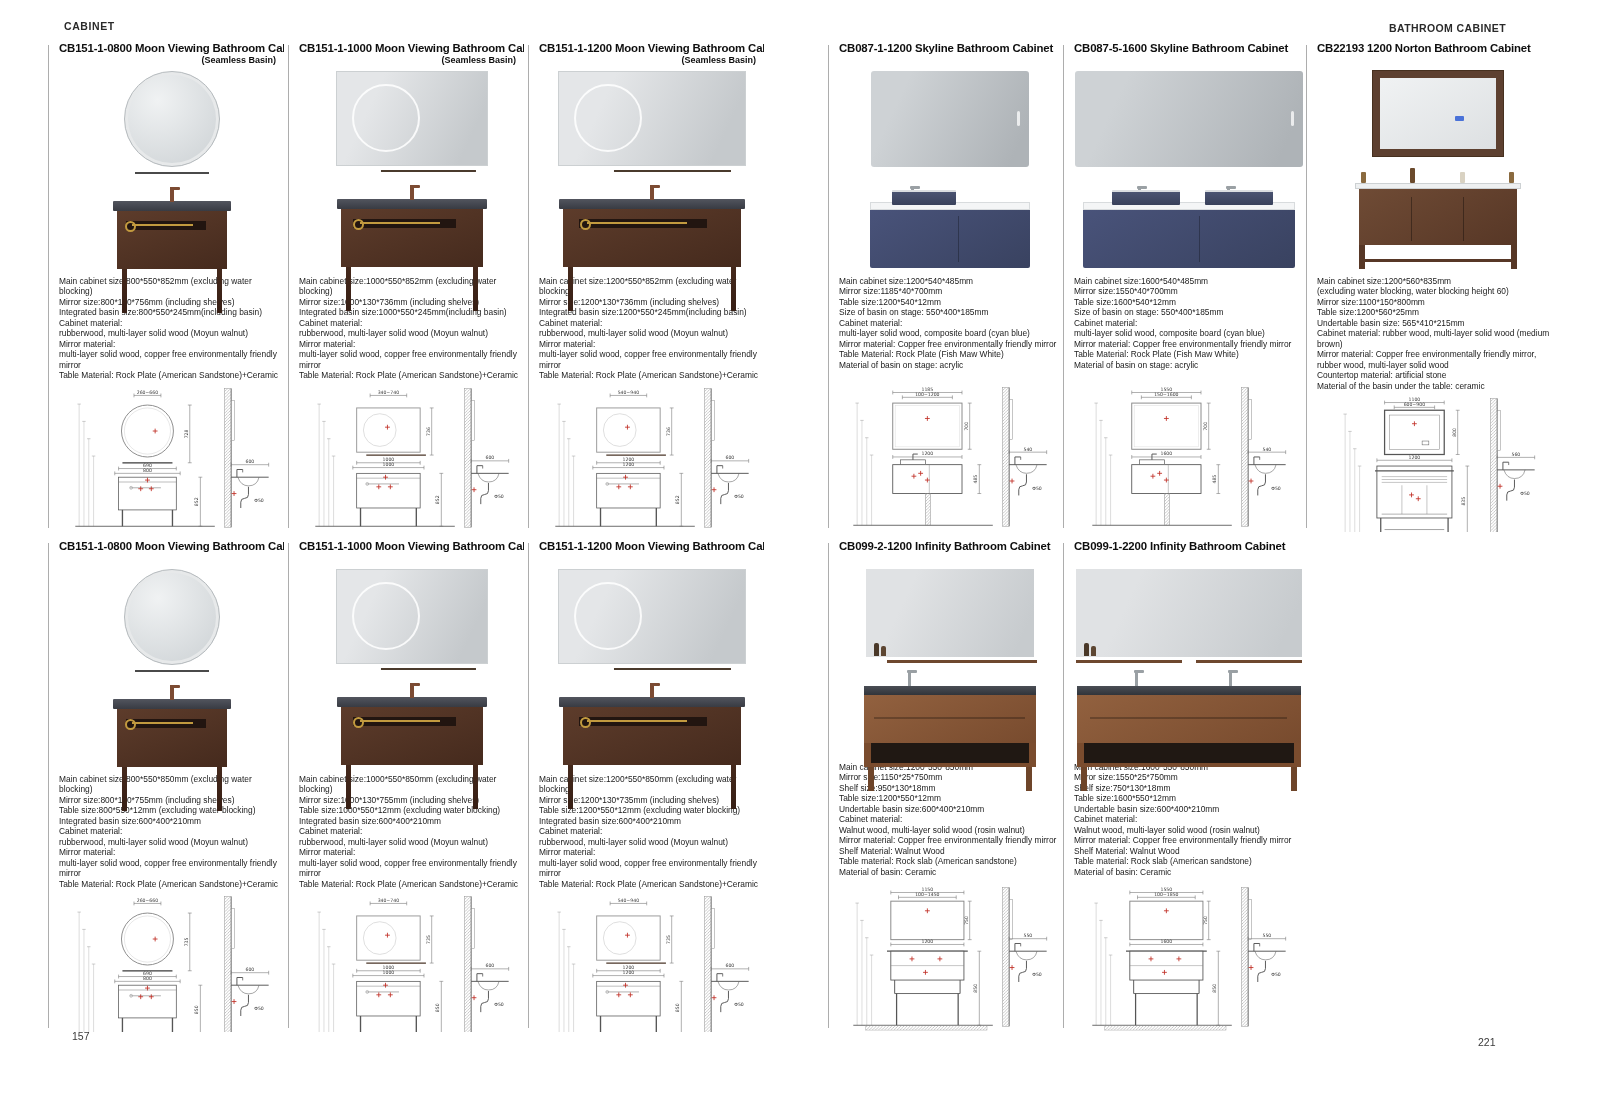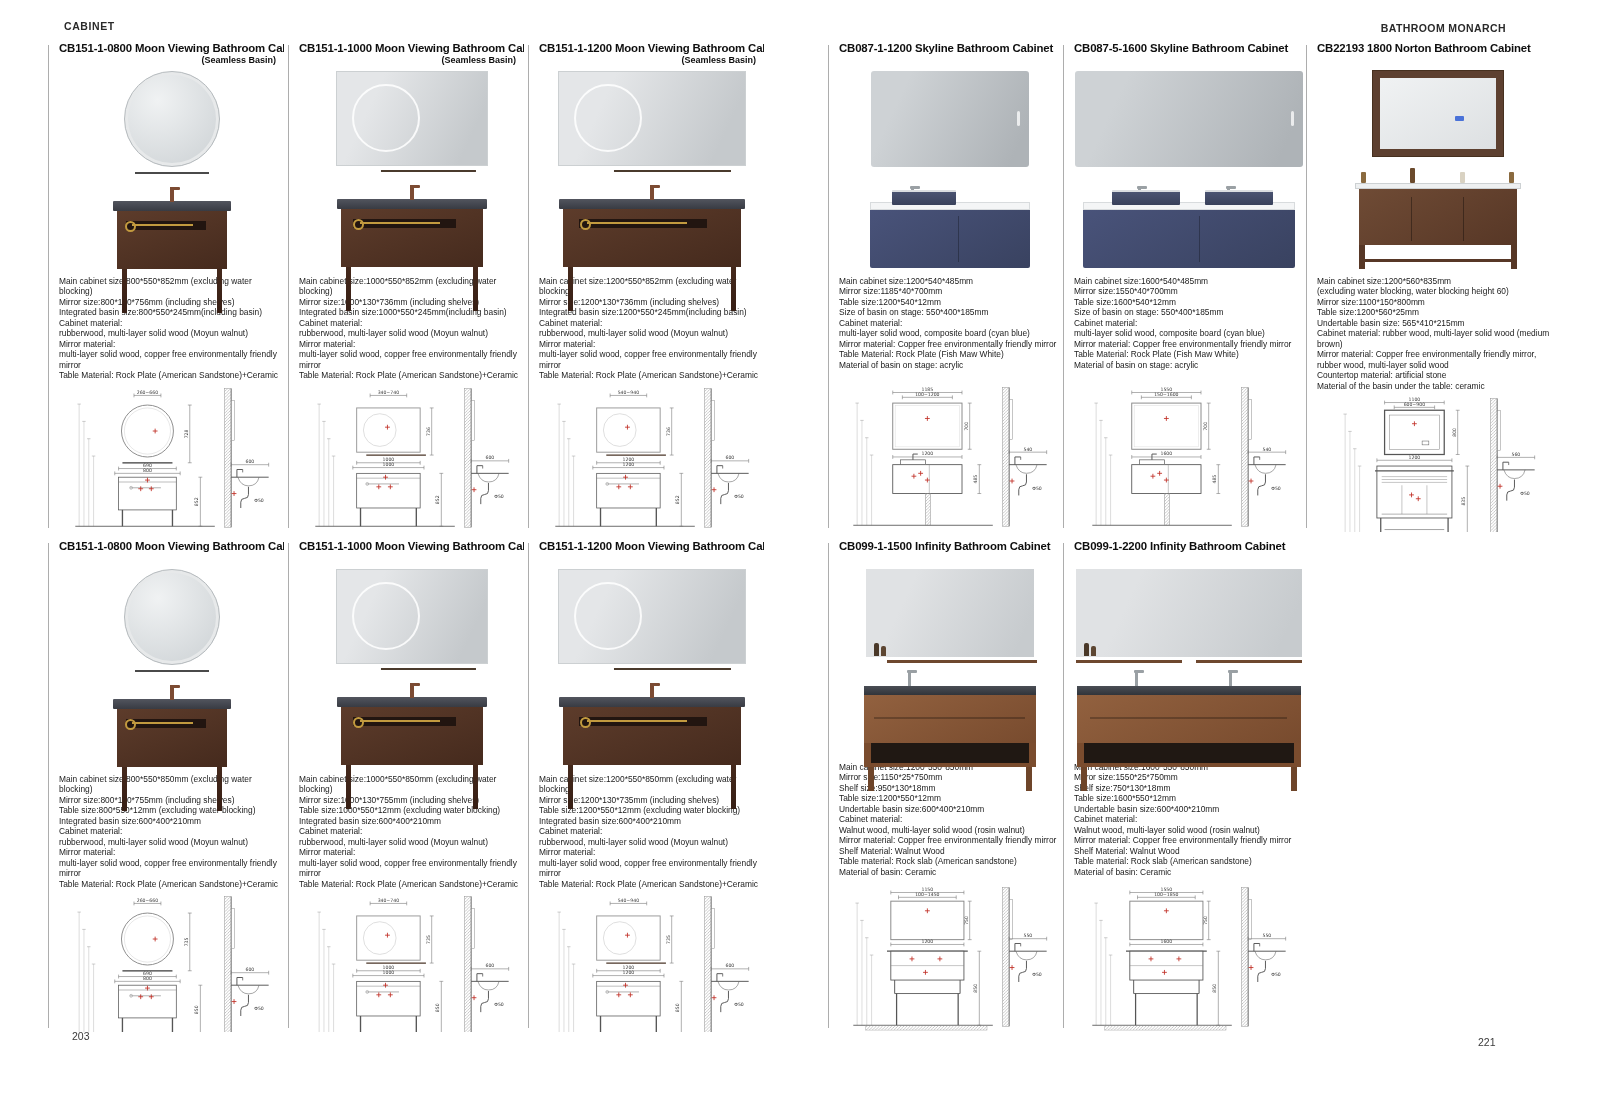--- a/index.html
+++ b/index.html
@@ -102,22 +102,22 @@
 
 <svg width="0" height="0" style="position:absolute">
   <defs>
     <pattern id="hatch" width="3.2" height="3.2" patternUnits="userSpaceOnUse">
       <path d="M0 3.2 L3.2 0" stroke="#9a9a9a" stroke-width="0.55"></path>
     </pattern>
   </defs>
 </svg>
 
 <div class="hdr hdr-left">CABINET</div>
-<div class="hdr hdr-right">BATHROOM MONARCH</div>
-<div class="pagenum pg-left">203</div>
+<div class="hdr hdr-right">BATHROOM CABINET</div>
+<div class="pagenum pg-left">157</div>
 <div class="pagenum pg-right">221</div>
 
 <section class="cell" style="left:48px;top:42px;width:236px;height:490px">
   <div class="title">CB151-1-0800 Moon Viewing Bathroom Cabinet</div>
   <div class="subtitle">(Seamless Basin)</div>
   <div class="photo">
     <div class="mwrap">
       <div class="mr-round"></div>
       <div class="mr-underline"></div>
     </div>
@@ -551,21 +551,21 @@
         <line x1="214" y1="73" x2="214" y2="77" stroke="#777" stroke-width="0.6"></line>
         <text x="194.5" y="73.3" font-size="4.8" fill="#3a3a3a" text-anchor="middle">540</text>
         <path d="M193 98 v8 q0 4 -4 4 q-4 0 -4 4 v6" fill="none" stroke="#555" stroke-width="1"></path>
         <text x="204" y="114" font-size="4.8" fill="#3a3a3a" text-anchor="middle">Φ50</text>
         <path d="M175.5 105H180.5M178 102.5V107.5" stroke="#c03026" stroke-width="0.9" fill="none"></path>
       </svg>
     </div>
 </section>
 
 <section class="cell" style="left:1306px;top:42px;width:252px;height:490px">
-  <div class="title">CB22193 1800 Norton Bathroom Cabinet</div>
+  <div class="title">CB22193 1200 Norton Bathroom Cabinet</div>
   <div class="subtitle"></div>
   <div class="photo">
     <div class="mr-nor"></div>
     <div class="cab-nor">
       <div class="deco">
           <i></i>
           <i class="tall"></i>
           <i class="white"></i>
           <i></i>
         </div>
@@ -927,21 +927,21 @@
         <line x1="214" y1="81" x2="214" y2="85" stroke="#777" stroke-width="0.6"></line>
         <text x="194.5" y="81.3" font-size="4.8" fill="#3a3a3a" text-anchor="middle">600</text>
         <path d="M193 106 v8 q0 4 -4 4 q-4 0 -4 4 v6" fill="none" stroke="#555" stroke-width="1"></path>
         <text x="204" y="122" font-size="4.8" fill="#3a3a3a" text-anchor="middle">Φ50</text>
         <path d="M175.5 113H180.5M178 110.5V115.5" stroke="#c03026" stroke-width="0.9" fill="none"></path>
       </svg>
     </div>
 </section>
 
 <section class="cell compact" style="left:828px;top:540px;width:232px;height:492px">
-  <div class="title">CB099-1-1500 Infinity Bathroom Cabinet</div>
+  <div class="title">CB099-2-1200 Infinity Bathroom Cabinet</div>
   <div class="subtitle"></div>
   <div class="photo">
     <div class="mwrap">
       <div class="mr-inf w1200">
           <span class="deco2">
             <i></i>
             <i></i>
           </span>
         </div>
       <div class="inf-shelf w1200"></div>

